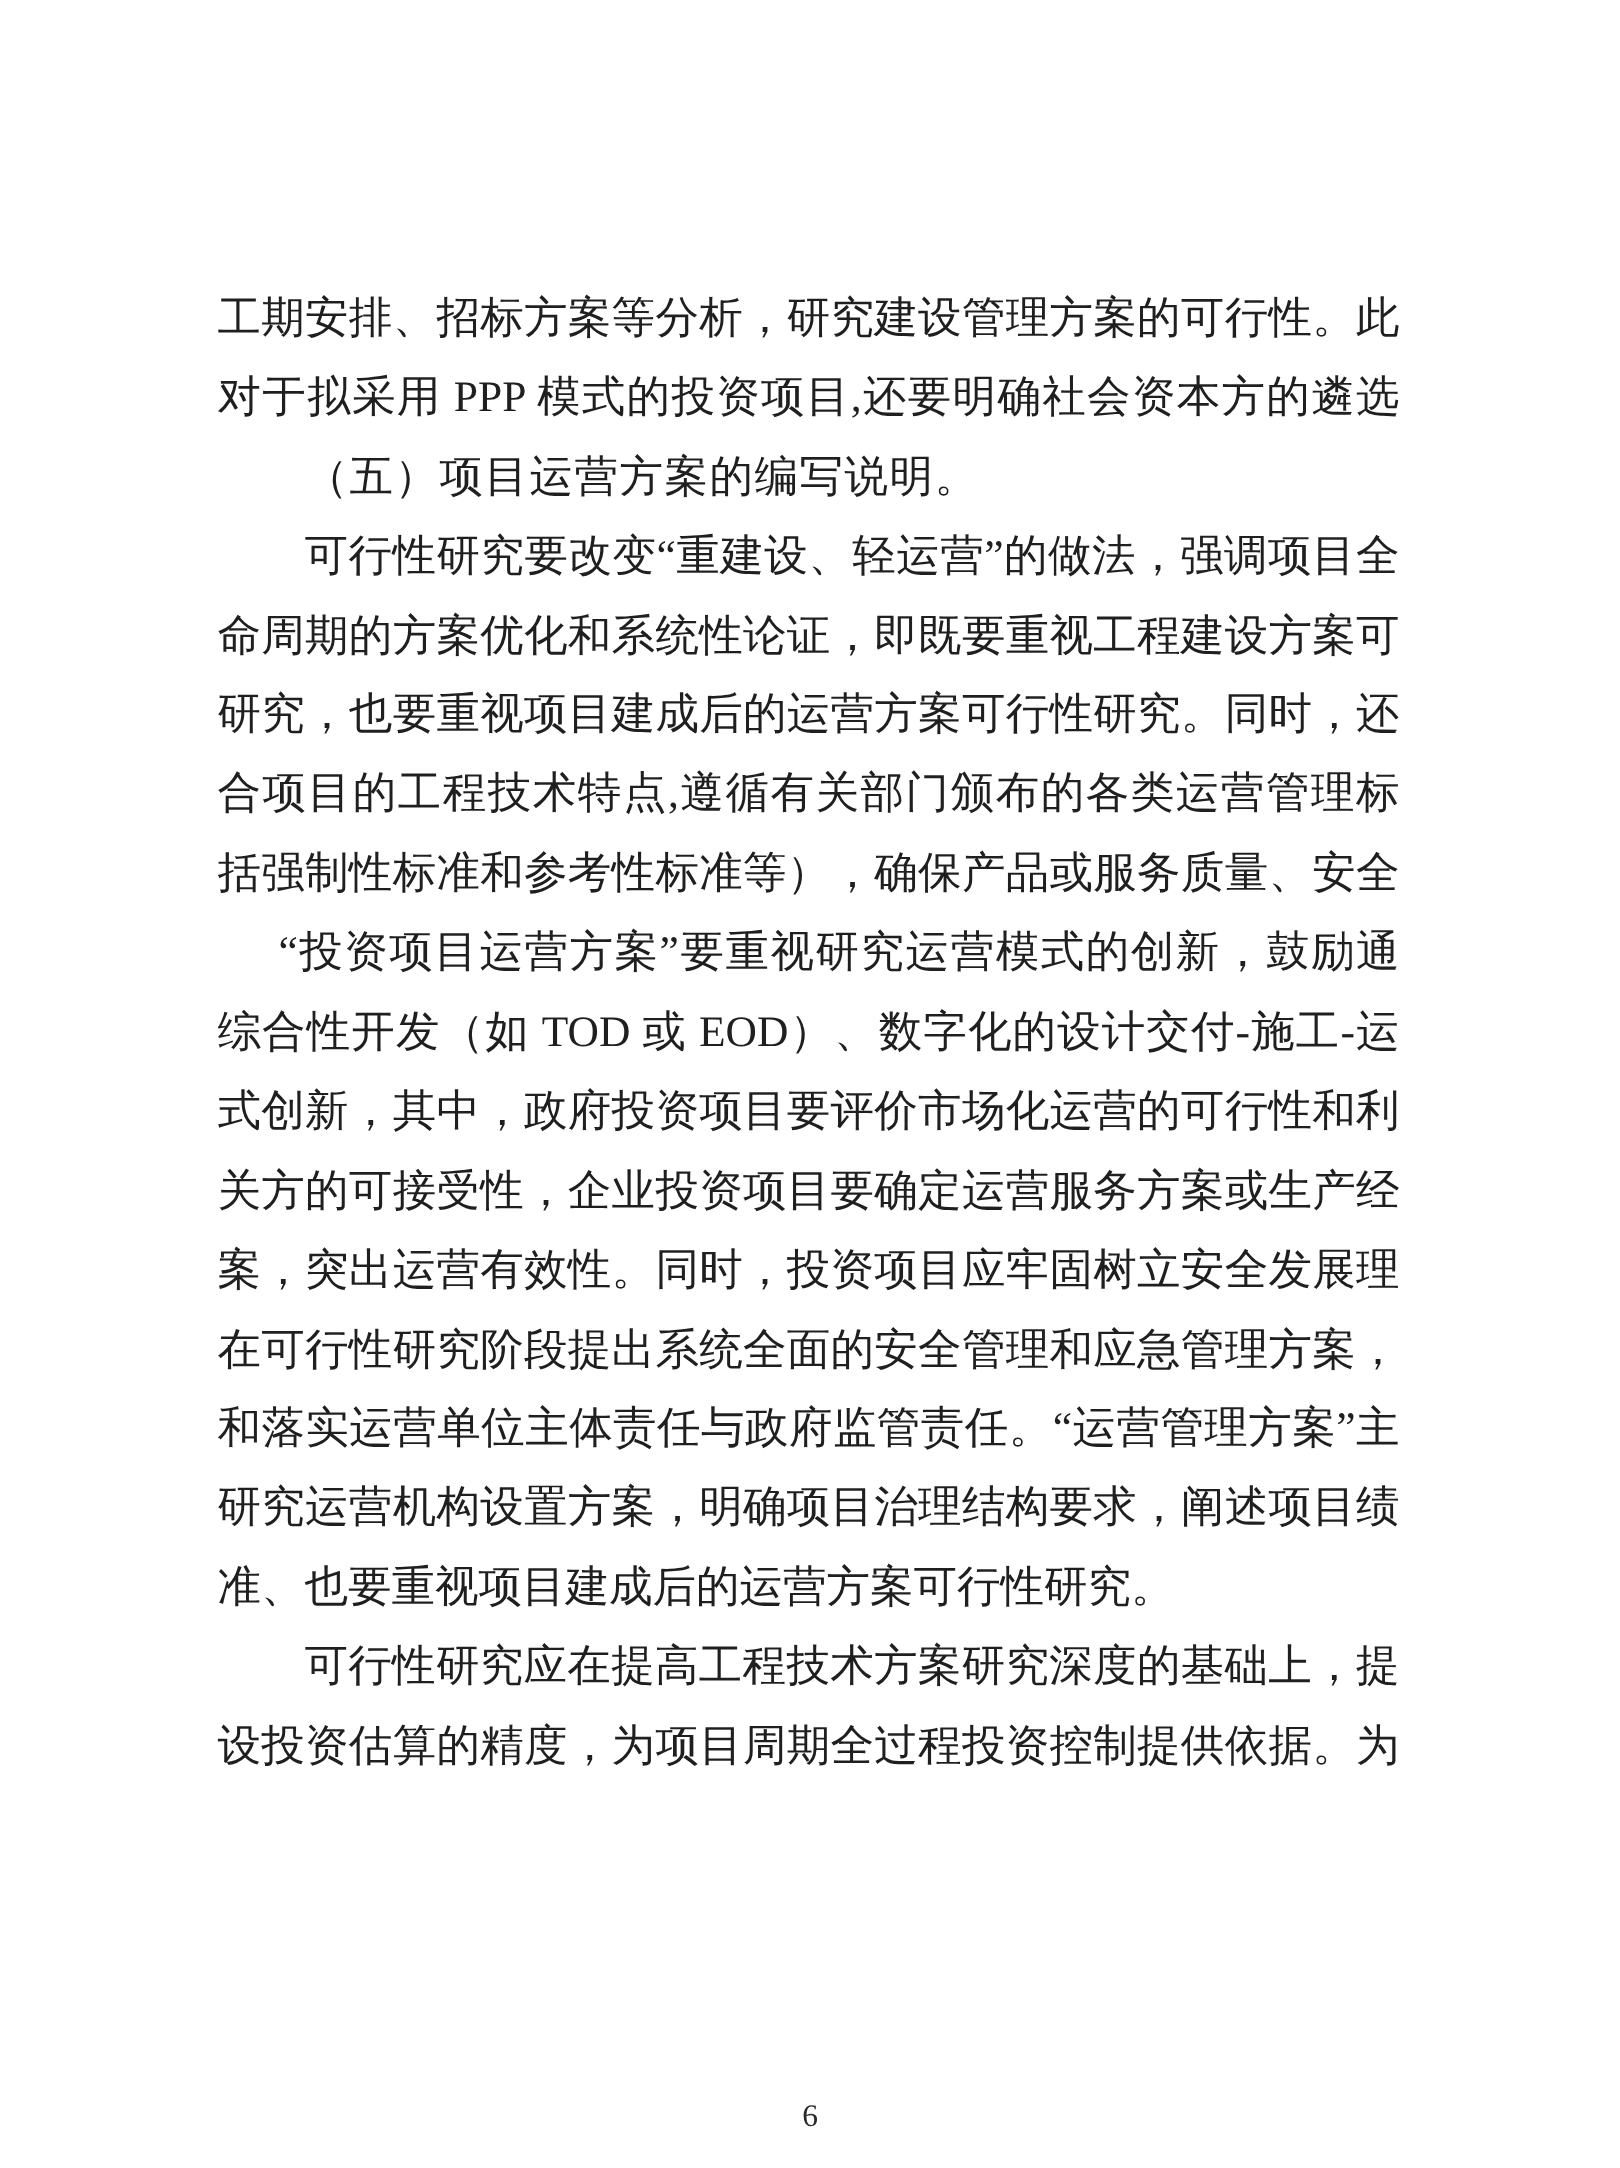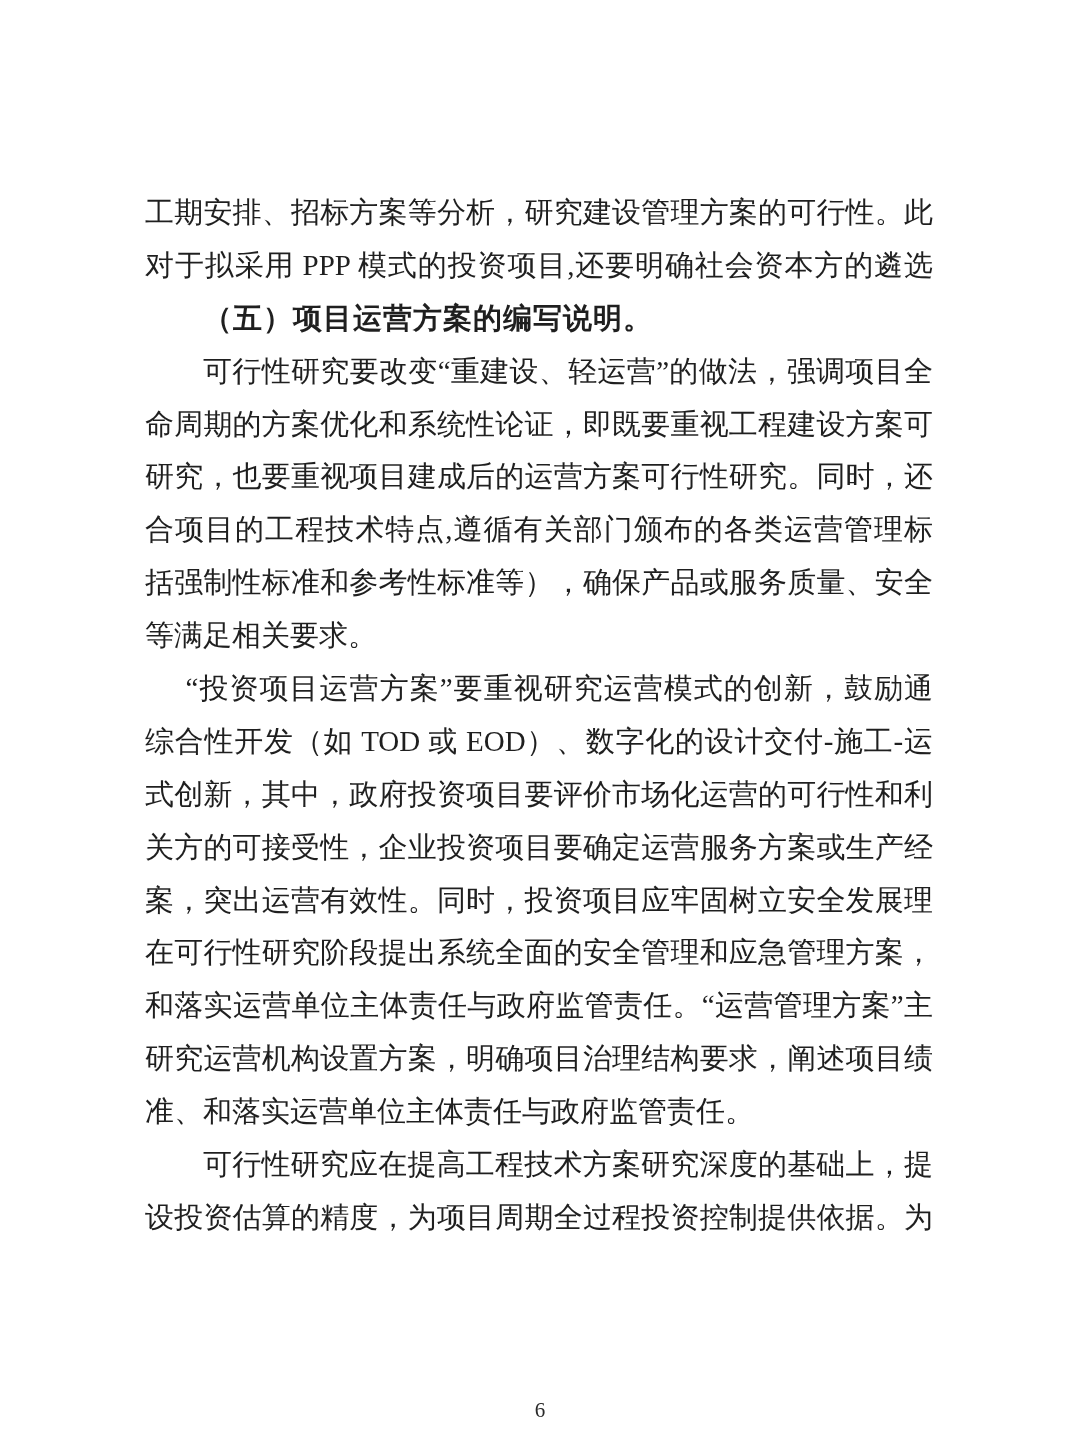--- a/index.html
+++ b/index.html
@@ -32,21 +32,21 @@
     text-align: justify;
     text-align-last: justify;
   }
   .line.indent {
     text-indent: 2em;
   }
   .line.indent-quote {
     text-indent: 1.4em;
   }
   .line.heading {
-    font-weight: bold;
+    font-weight: normal;
     letter-spacing: 1px;
   }
   .page-number {
     position: absolute;
     left: 0;
     top: 1398px;
     width: 100%;
     text-align: center;
     font-size: 21px;
     color: #2a2a2a;
@@ -58,27 +58,26 @@
 <div class="page">
   <div class="content">
       <div class="line justify">工期安排、招标方案等分析，研究建设管理方案的可行性。此外，</div>
       <div class="line justify">对于拟采用 PPP 模式的投资项目,还要明确社会资本方的遴选方式、</div>
       <div class="line heading indent">（五）项目运营方案的编写说明。</div>
       <div class="line justify indent">可行性研究要改变“重建设、轻运营”的做法，强调项目全生</div>
       <div class="line justify">命周期的方案优化和系统性论证，即既要重视工程建设方案可行性</div>
       <div class="line justify">研究，也要重视项目建成后的运营方案可行性研究。同时，还要结</div>
       <div class="line justify">合项目的工程技术特点,遵循有关部门颁布的各类运营管理标准(包</div>
       <div class="line justify">括强制性标准和参考性标准等），确保产品或服务质量、安全标准</div>
-      <div class="line">等满足相关要求。</div>
       <div class="line justify indent-quote">“投资项目运营方案”要重视研究运营模式的创新，鼓励通过</div>
       <div class="line justify">综合性开发（如 TOD 或 EOD）、数字化的设计交付-施工-运维等模</div>
       <div class="line justify">式创新，其中，政府投资项目要评价市场化运营的可行性和利益相</div>
       <div class="line justify">关方的可接受性，企业投资项目要确定运营服务方案或生产经营方</div>
       <div class="line justify">案，突出运营有效性。同时，投资项目应牢固树立安全发展理念，</div>
       <div class="line justify">在可行性研究阶段提出系统全面的安全管理和应急管理方案，强化</div>
       <div class="line justify">和落实运营单位主体责任与政府监管责任。“运营管理方案”主要</div>
       <div class="line justify">研究运营机构设置方案，明确项目治理结构要求，阐述项目绩效标</div>
-      <div class="line">准、和落实运营单位主体责任与政府监管责任。</div>
+      <div class="line">准、也要重视项目建成后的运营方案可行性研究。</div>
       <div class="line justify indent">可行性研究应在提高工程技术方案研究深度的基础上，提高建</div>
       <div class="line justify">设投资估算的精度，为项目周期全过程投资控制提供依据。为了适</div>
     </div>
   <div class="page-number">6</div>
 </div>
 
 </body></html>

